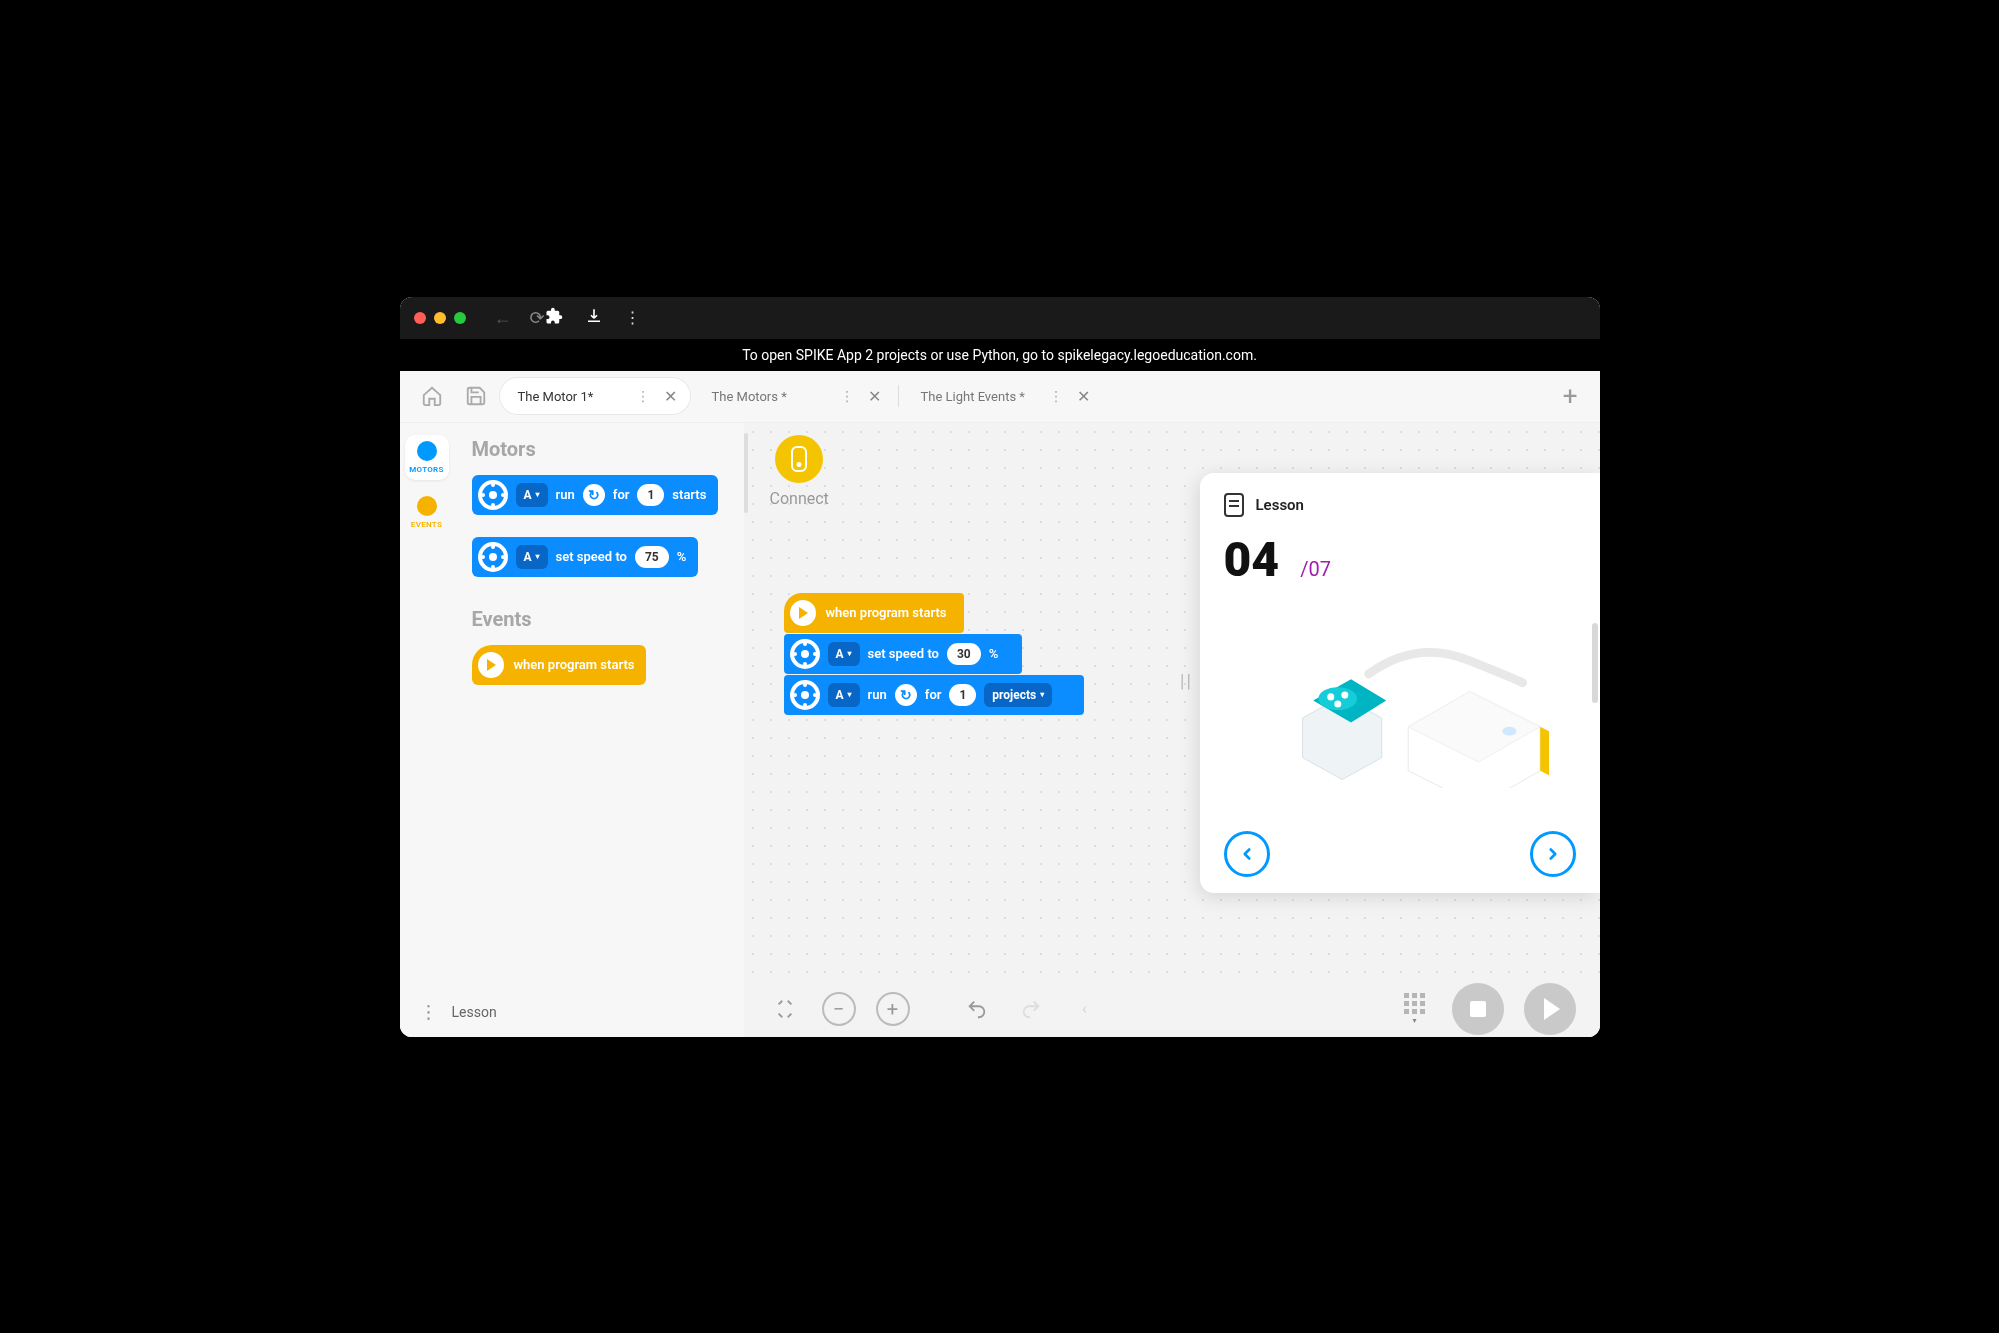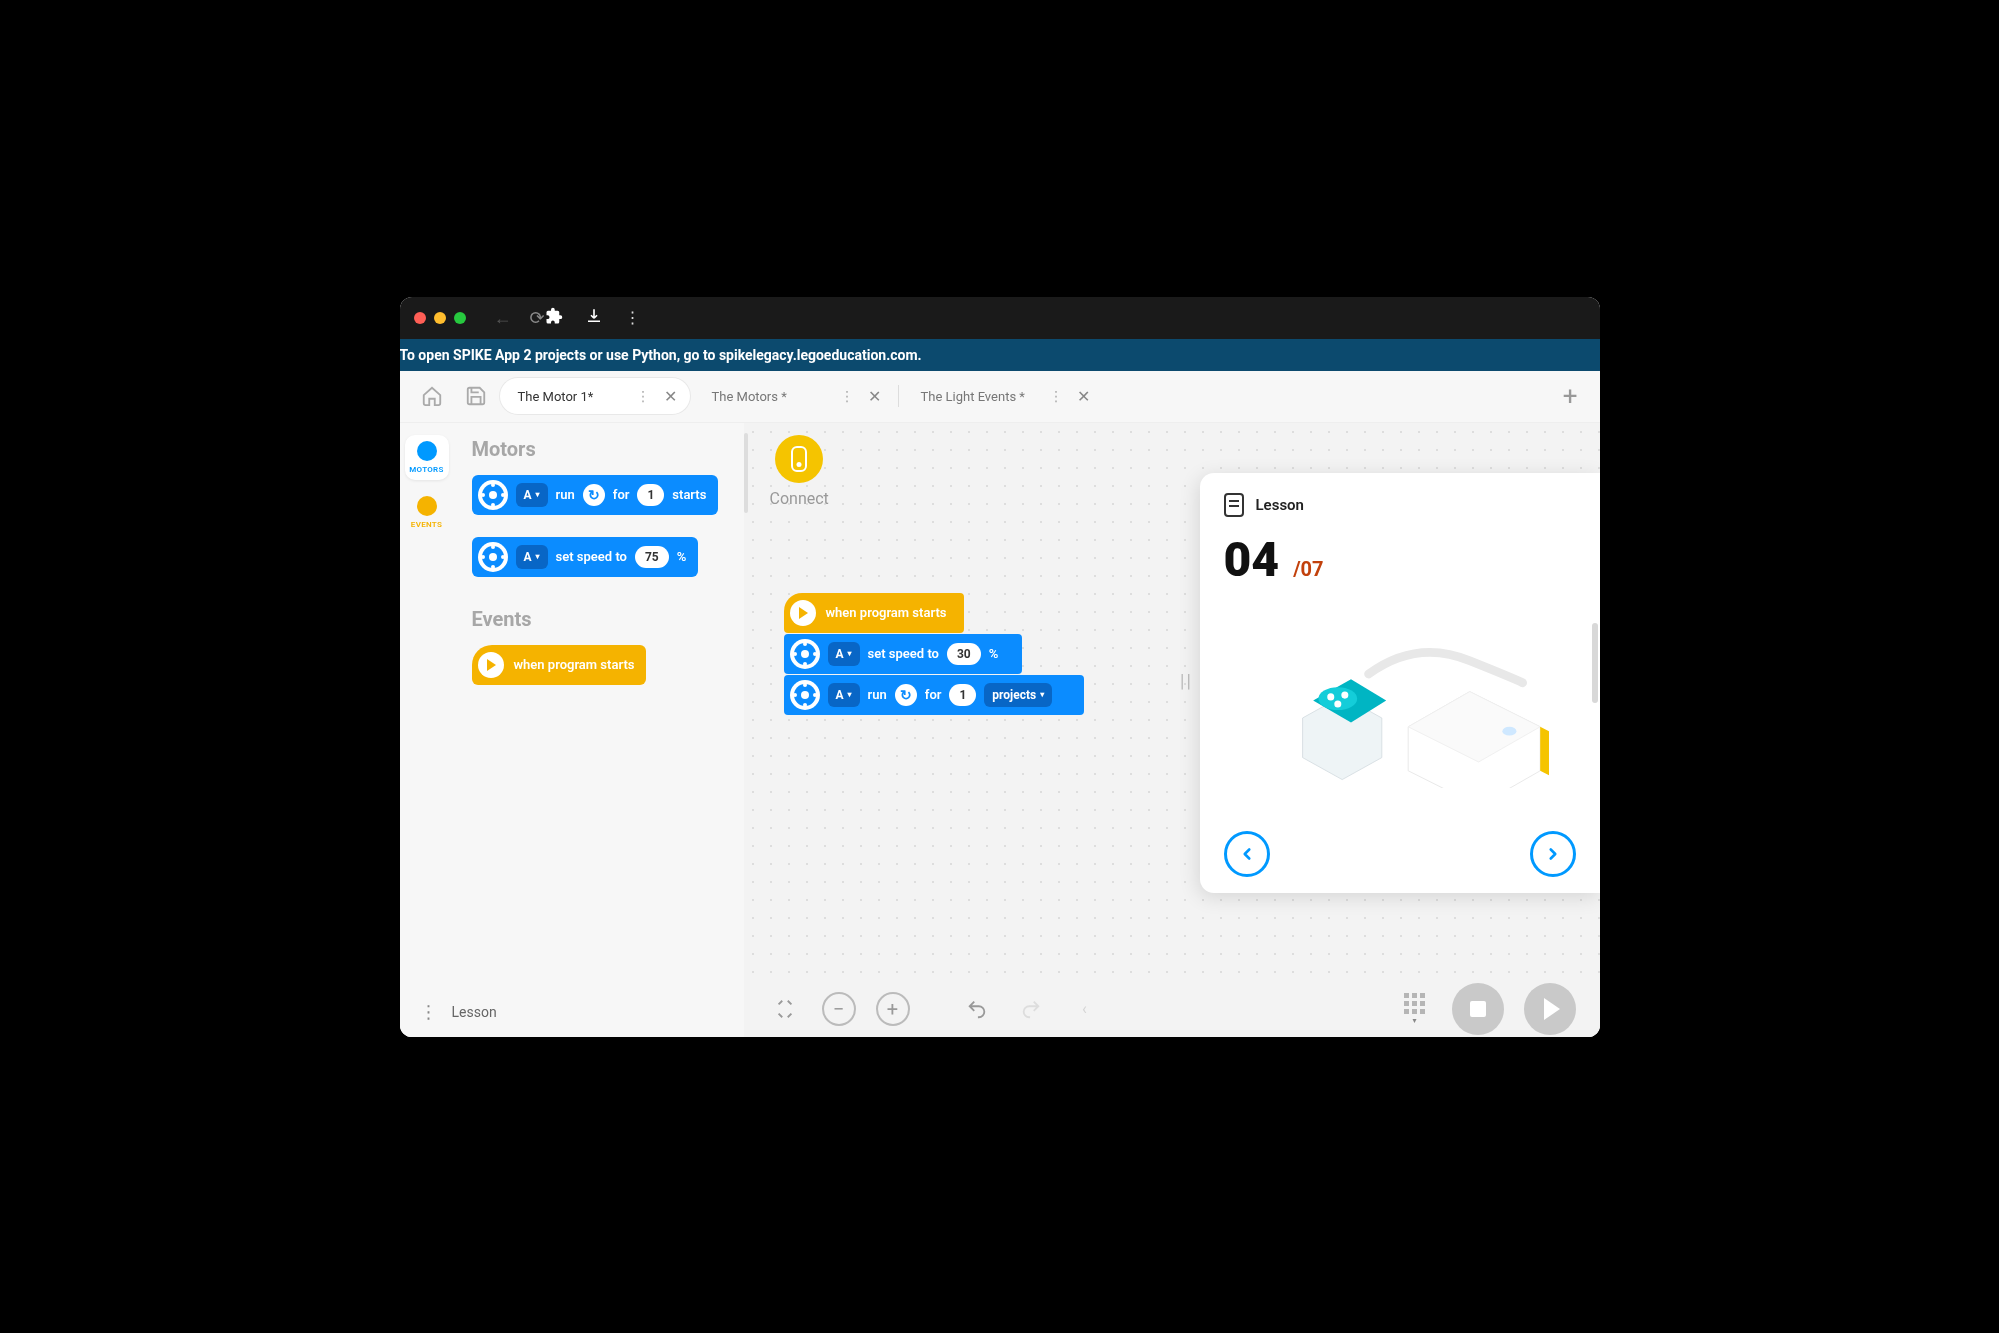--- a/index.html
+++ b/index.html
@@ -35,27 +35,27 @@
 .nav-controls { display: flex; align-items: center; gap: 18px; margin-left: 28px; color: #888; }
 .nav-controls .icon { cursor: pointer; font-size: 18px; }
 .nav-controls .back { color: #555; }
 .title-text { flex: 1; text-align: center; font-size: 15px; font-weight: 500; color: #eee; }
 .titlebar-right { display: flex; align-items: center; gap: 22px; }
 .titlebar-right .icon { color: #ddd; cursor: pointer; }
 
 
 .banner {
   height: 32px;
-  background: #0c4a6e;
+  background: #000000;
   color: #fff;
   display: flex;
   align-items: center;
-  justify-content: flex-start;
+  justify-content: center;
   font-size: 14px;
-  font-weight: 700;
+  font-weight: 400;
   flex-shrink: 0;
 }
 
 
 .tabs-row {
   height: 52px;
   background: #f7f7f7;
   display: flex;
   align-items: center;
   padding: 0 12px;
@@ -276,23 +276,23 @@
   position: relative;
 }
 .lesson-head .ico::before, .lesson-head .ico::after {
   content: ""; position: absolute; left: 3px; right: 3px; height: 2px; background: #333;
 }
 .lesson-head .ico::before { top: 5px; }
 .lesson-head .ico::after { top: 10px; }
 .lesson-head .lbl { font-size: 15px; font-weight: 600; }
 .lesson-step {
   font-size: 48px; font-weight: 900; color: #111;
-  display: flex; align-items: baseline; gap: 14px; text-align: right;
-}
-.lesson-step .total { font-size: 20px; font-weight: 700; color: #c2410c; }
+  display: flex; align-items: baseline; gap: 21px; text-align: right;
+}
+.lesson-step .total { font-size: 20px; font-weight: 400; color: #a21caf; }
 .lesson-img {
   flex: 1;
   display: flex; align-items: center; justify-content: center;
   margin: 10px 0;
 }
 .lesson-img svg { width: 90%; height: auto; }
 .lesson-nav { display: flex; justify-content: space-between; }
 .lesson-nav .navbtn {
   width: 46px; height: 46px; border-radius: 50%;
   border: 3px solid #0099ff; color: #0099ff;

